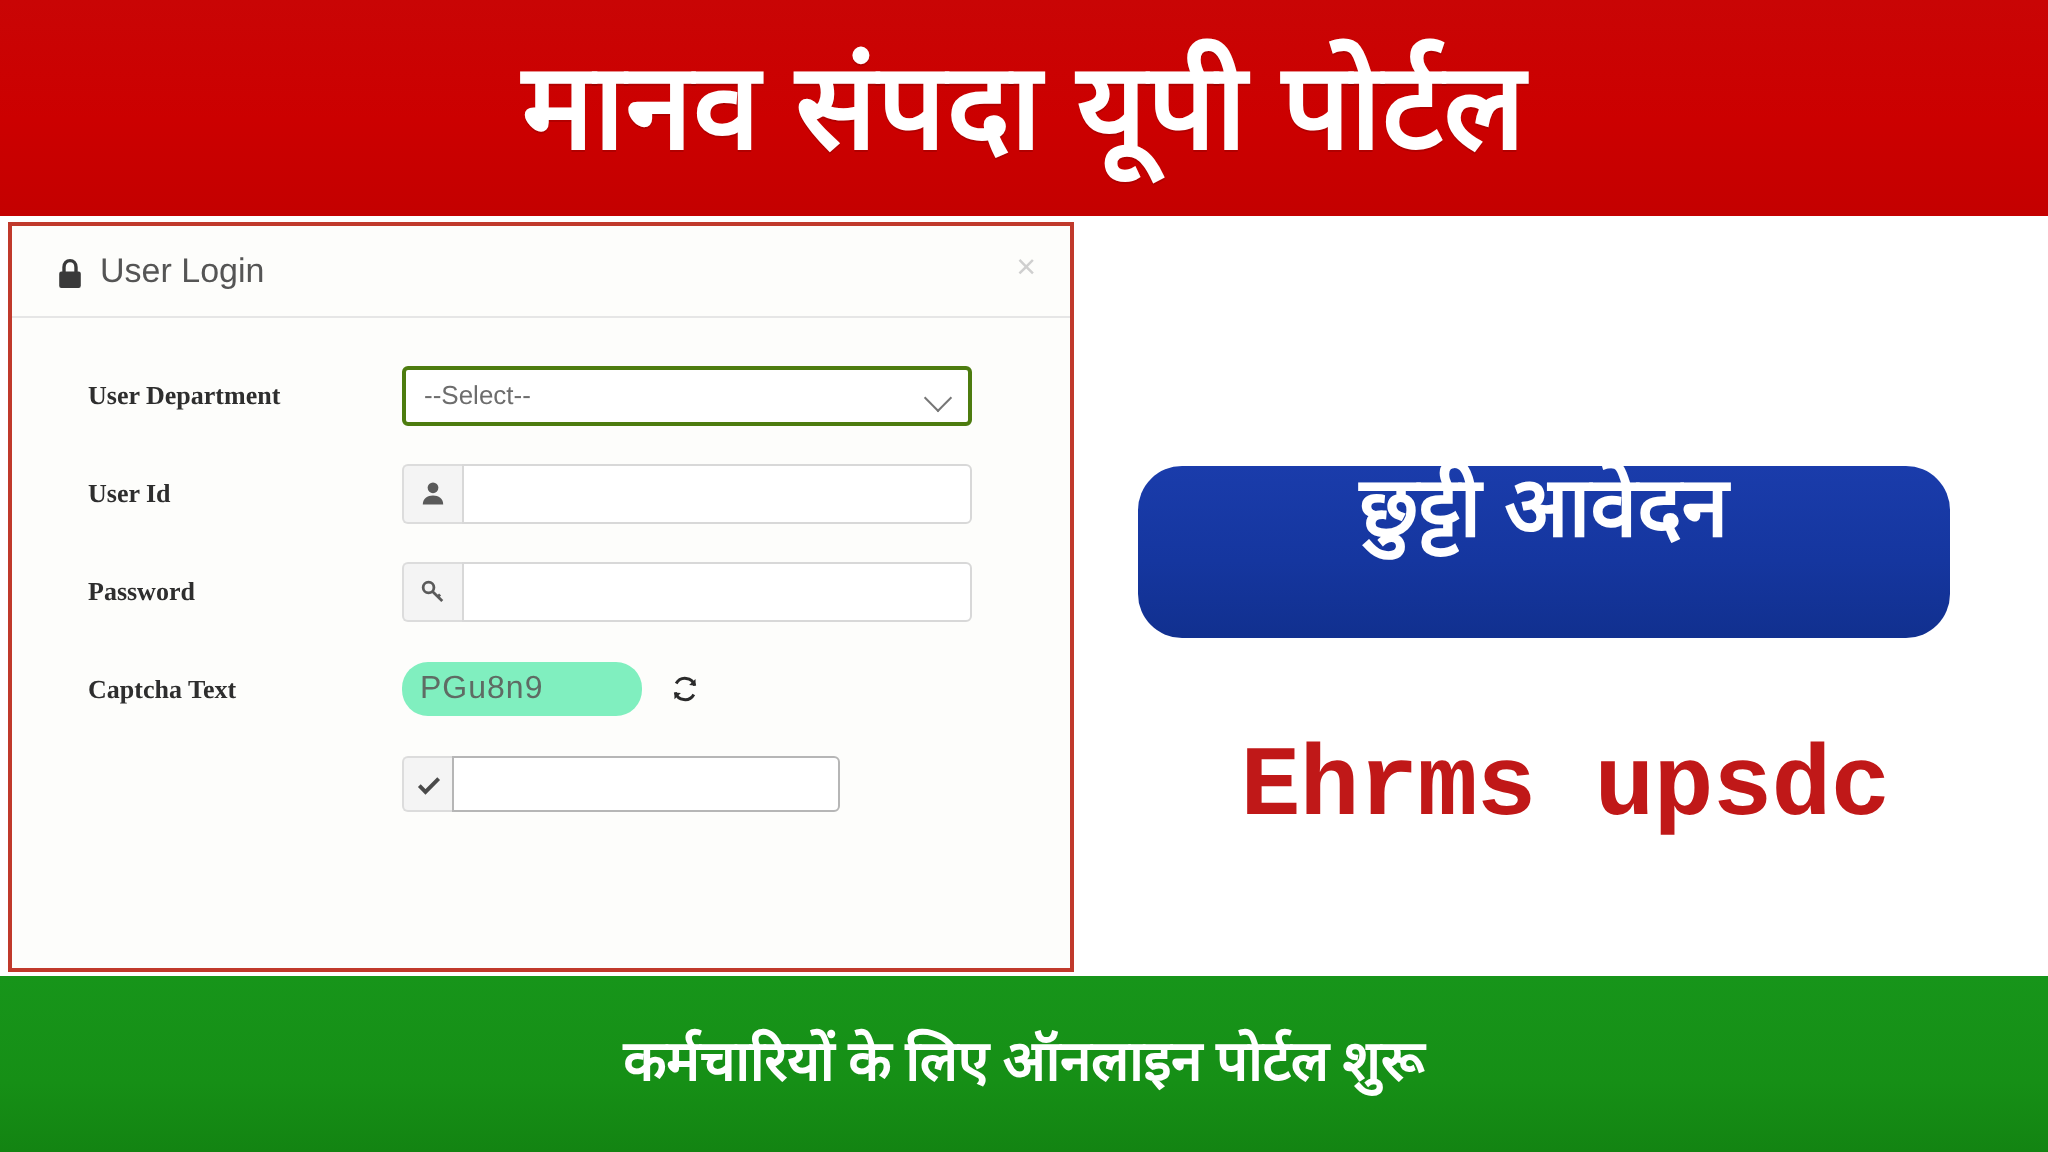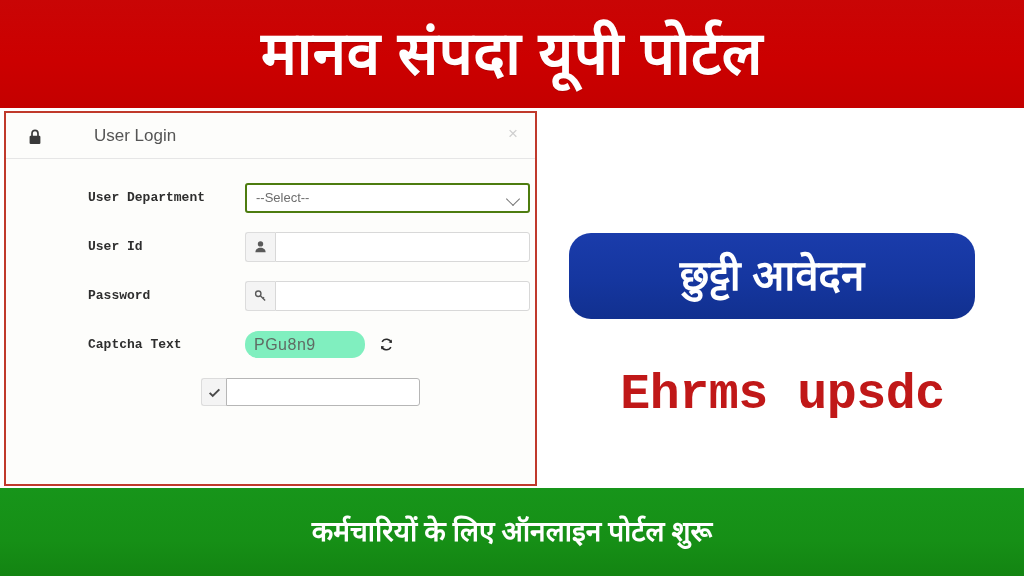--- a/index.html
+++ b/index.html
@@ -79,21 +79,20 @@
     box-sizing: border-box;
   }
   .panel-head {
     position: relative;
     height: 46px;
     border-bottom: 1px solid #e6e6e6;
     display: flex;
     align-items: center;
     padding-left: 22px;
     box-sizing: border-box;
-    gap: 44px;
   }
   .lock-icon {
     width: 14px;
     height: 16px;
     margin-right: 8px;
     display: inline-block;
     position: relative;
     top: 1px;
   }
   .panel-title {
@@ -121,22 +120,21 @@
     align-items: center;
     height: 49px;
   }
   .form-label {
     width: 195px;
     padding-left: 38px;
     box-sizing: border-box;
     font-size: 13px;
     font-weight: 700;
     color: #2e2e2e;
-    font-family: Liberation Mono, monospace;
-    margin-left: 44px;
+    font-family: Liberation Serif, serif;
   }
   .form-control-area {
     flex: 1;
     display: flex;
     align-items: center;
   }
 
   
   .select-box {
     width: 285px;
@@ -331,21 +329,20 @@
   .promo-button {
     position: absolute;
     left: 28px;
     top: 122px;
     width: 406px;
     height: 86px;
     background: #15369f;
     background: linear-gradient(180deg, #1a3cab 0%, #15369f 55%, #11308f 100%);
     border-radius: 22px;
     display: flex;
-    align-items: center;
     justify-content: center;
   }
   .promo-button-text {
     color: #ffffff;
     font-size: 42px;
     font-weight: 700;
     line-height: 1;
     white-space: nowrap;
     font-family: "Liberation Sans", "DejaVu Sans", sans-serif;
   }

